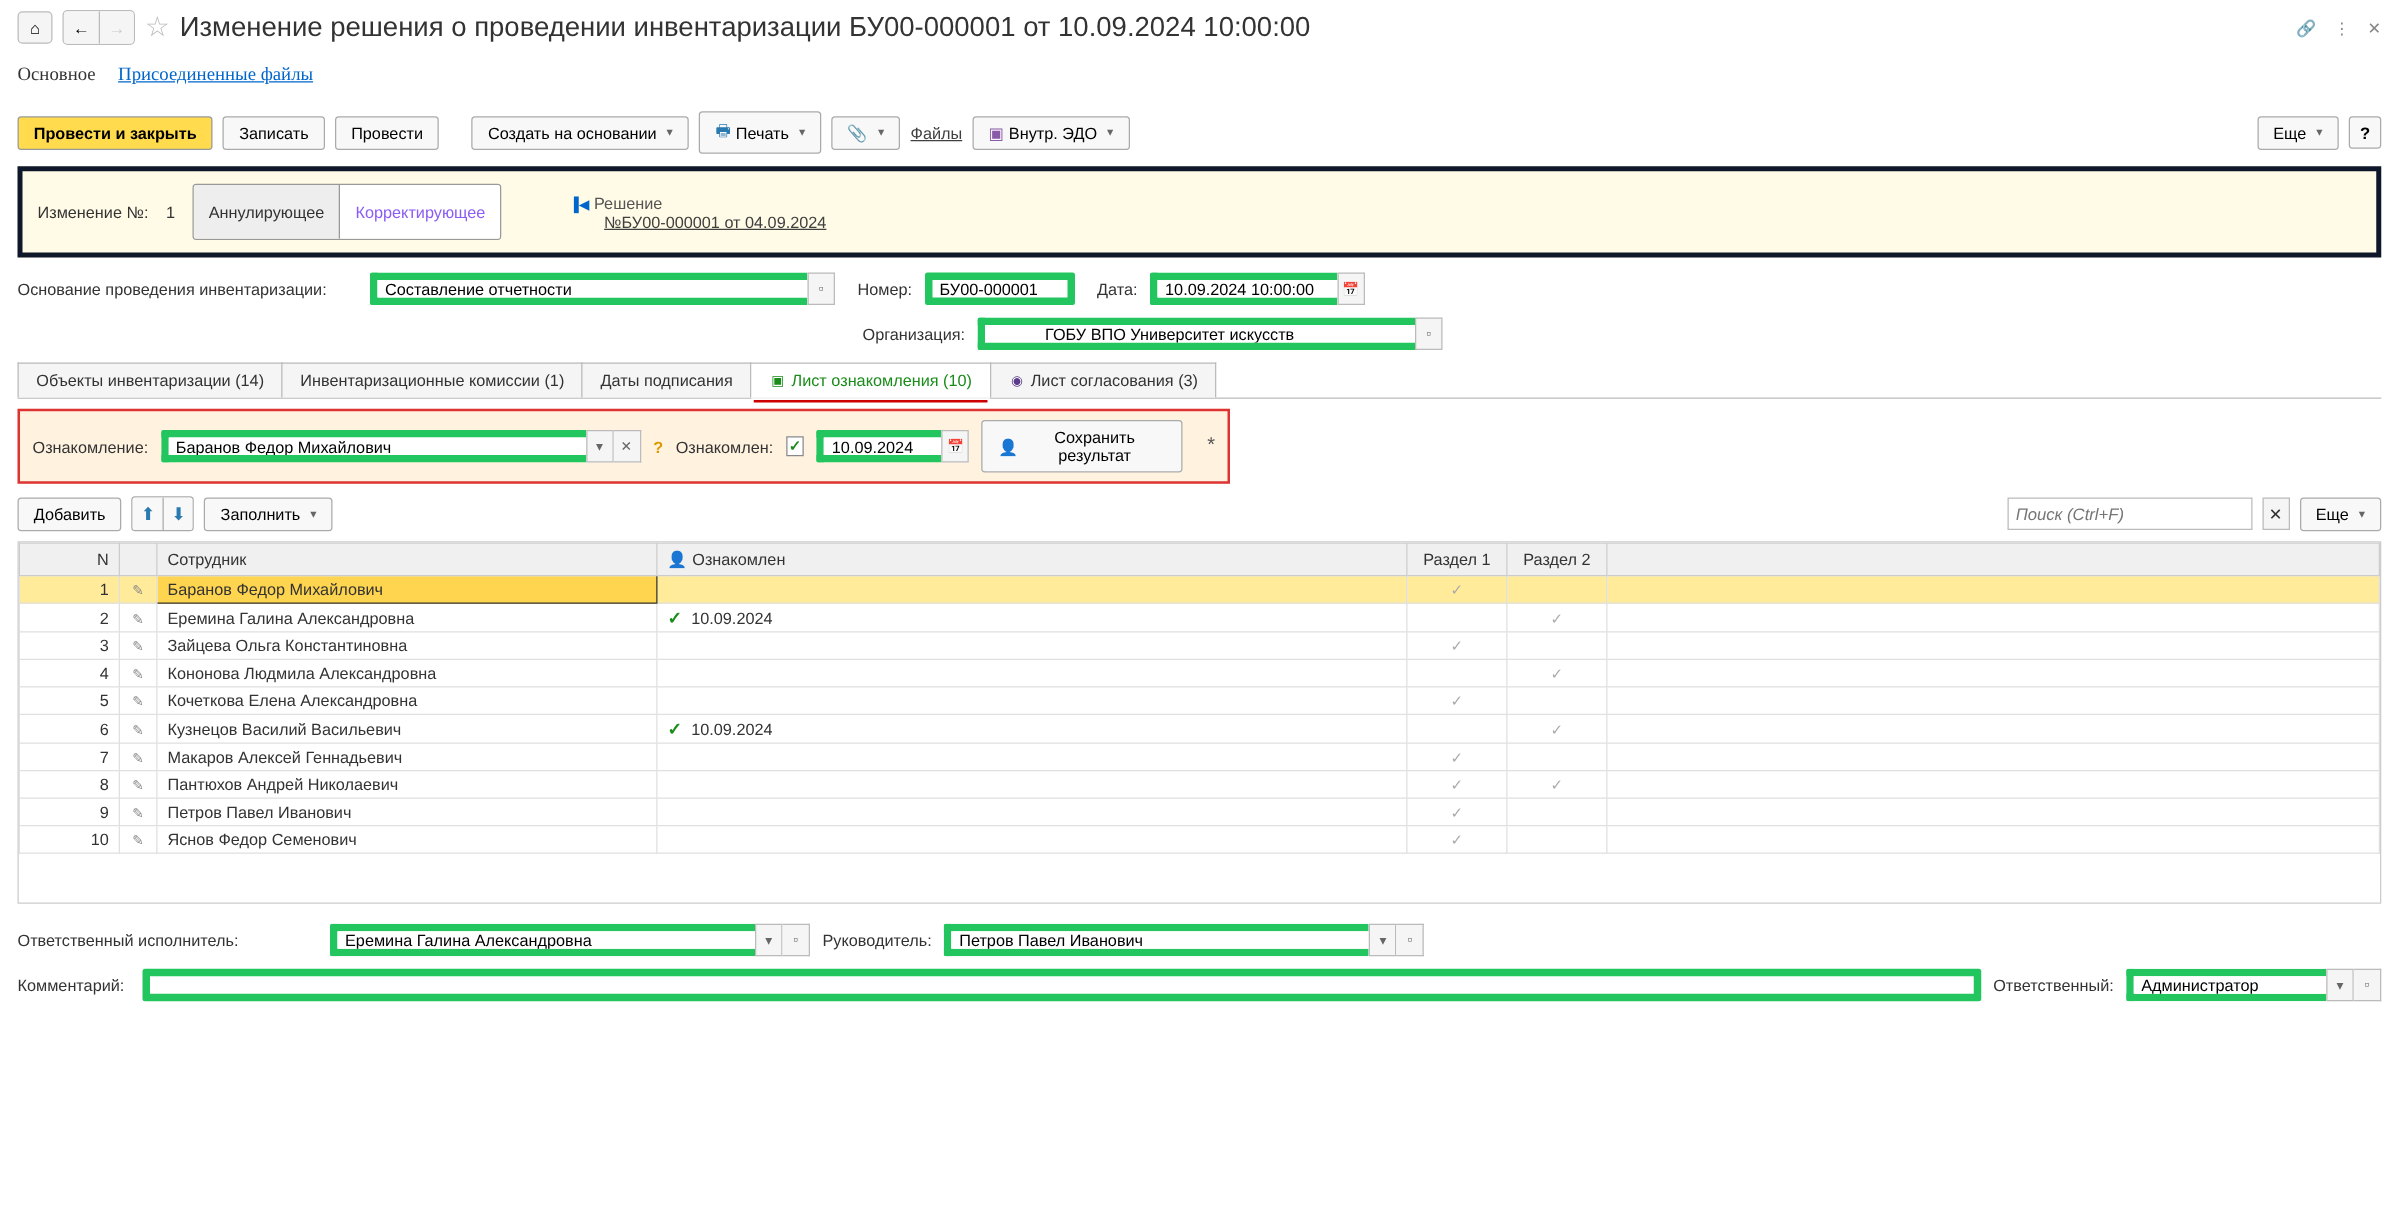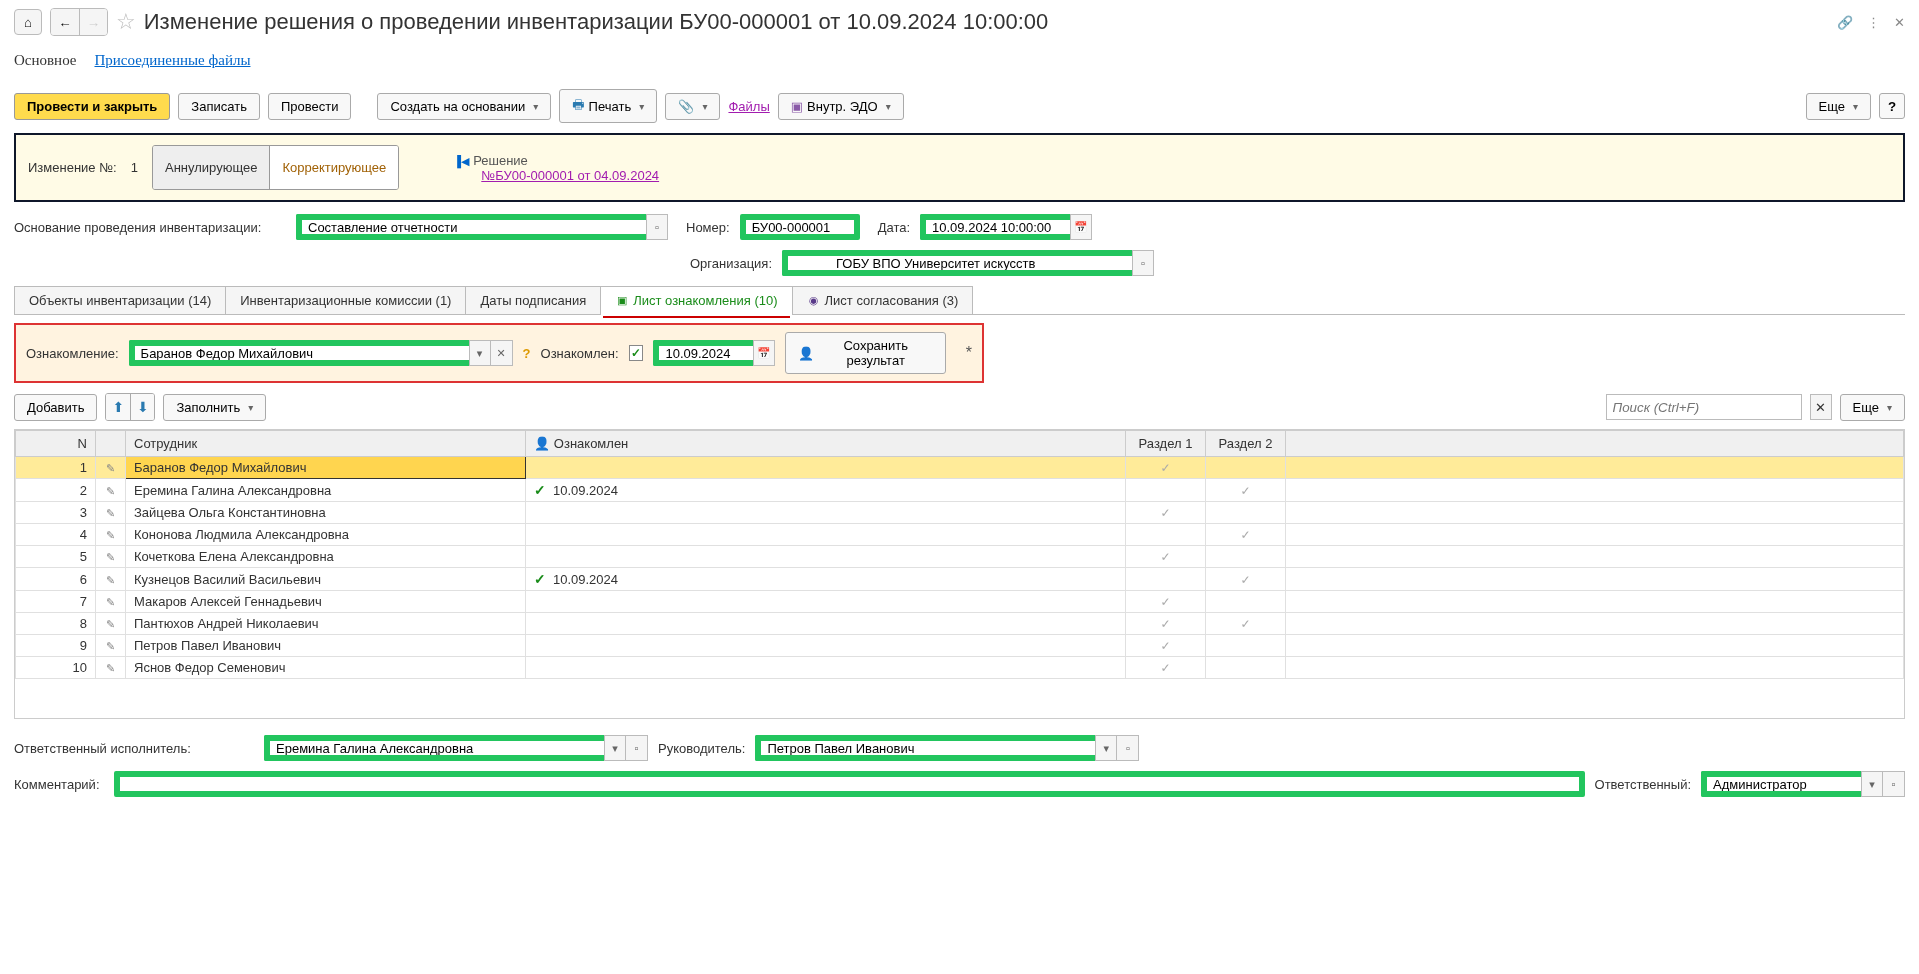--- a/index.html
+++ b/index.html
@@ -16,27 +16,27 @@
 
 .section-tabs { display: flex; gap: 18px; margin-bottom: 16px; font-size: 15px; }
 .section-tab { padding: 4px 0; cursor: pointer; font-family: Liberation Serif, serif; }
 .section-tab.active { color: #333; }
 .section-tab.link { color: #0066cc; text-decoration: underline; }
 
 .toolbar { display: flex; gap: 8px; align-items: center; margin-bottom: 10px; }
 .btn { border: 1px solid #aaa; background: #f8f8f8; padding: 5px 12px; border-radius: 3px; cursor: pointer; font-size: 13px; display: inline-flex; align-items: center; gap: 4px; }
 .btn-yellow { background: #ffdb4d; font-weight: bold; border-color: #999; }
 .btn-drop::after { content: '▾'; margin-left: 4px; color: #666; font-size: 10px; }
-.link { color: #a21caf; text-decoration: underline; cursor: pointer; }
+.link { color: #404040; text-decoration: underline; cursor: pointer; }
 .spacer { flex: 1; }
 
-.yellow-box { background: #fffbe6; border: 2px solid #0f172a; padding: 10px 12px; margin-bottom: 12px; display: flex; align-items: center; gap: 14px; }
+.yellow-box { background: #fffbe6; border: 4px solid #0f172a; padding: 10px 12px; margin-bottom: 12px; display: flex; align-items: center; gap: 14px; }
 .toggle-group { display: inline-flex; border: 1px solid #999; border-radius: 3px; overflow: hidden; }
 .toggle-btn { padding: 14px 12px; cursor: pointer; background: #eee; }
-.toggle-btn.active { background: #fff; color: #a16207; }
+.toggle-btn.active { background: #fff; color: #8b5cf6; }
 .toggle-btn:first-child { border-right: 1px solid #999; }
 .decision-label { color: #555; }
 .decision-link-row { margin-left: 28px; }
 
 .form-row { display: flex; align-items: center; gap: 10px; margin-bottom: 10px; }
 .form-label { color: #333; }
 .input { border: 6px solid #22c55e; padding: 3px 6px; height: 26px; border-radius: 2px; font-size: 13px; }
 .input-combo { display: flex; align-items: stretch; }
 .input-combo input { border-right: none; border-radius: 2px 0 0 2px; }
 .input-combo .combo-btn { border: 1px solid #bbb; width: 22px; display: flex; align-items: center; justify-content: center; background: #f5f5f5; cursor: pointer; font-size: 11px; color: #666; }

